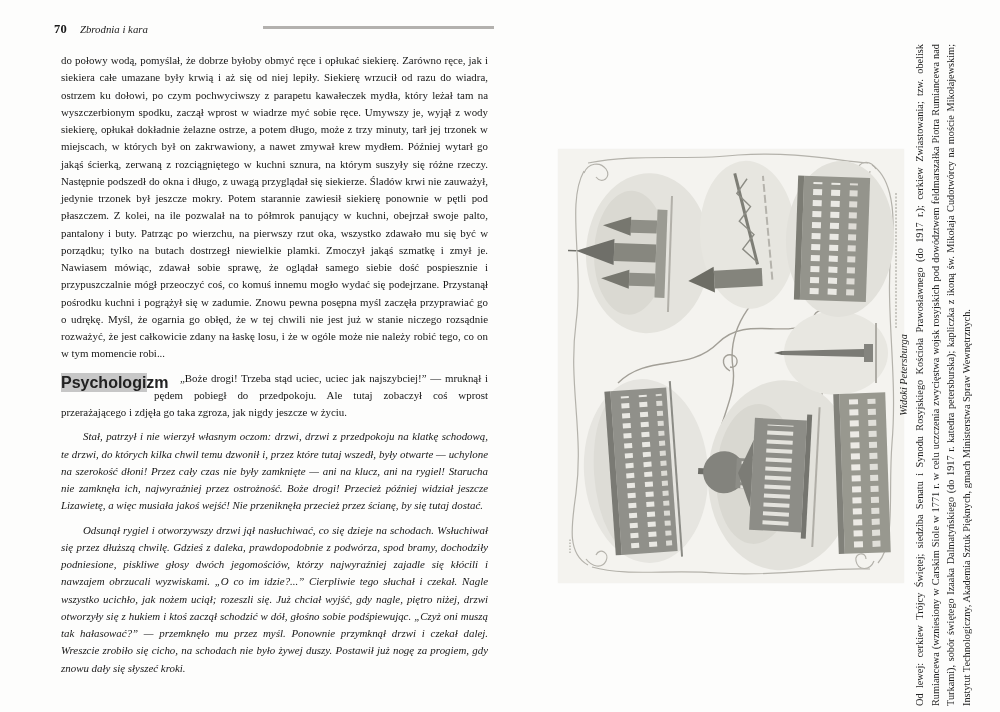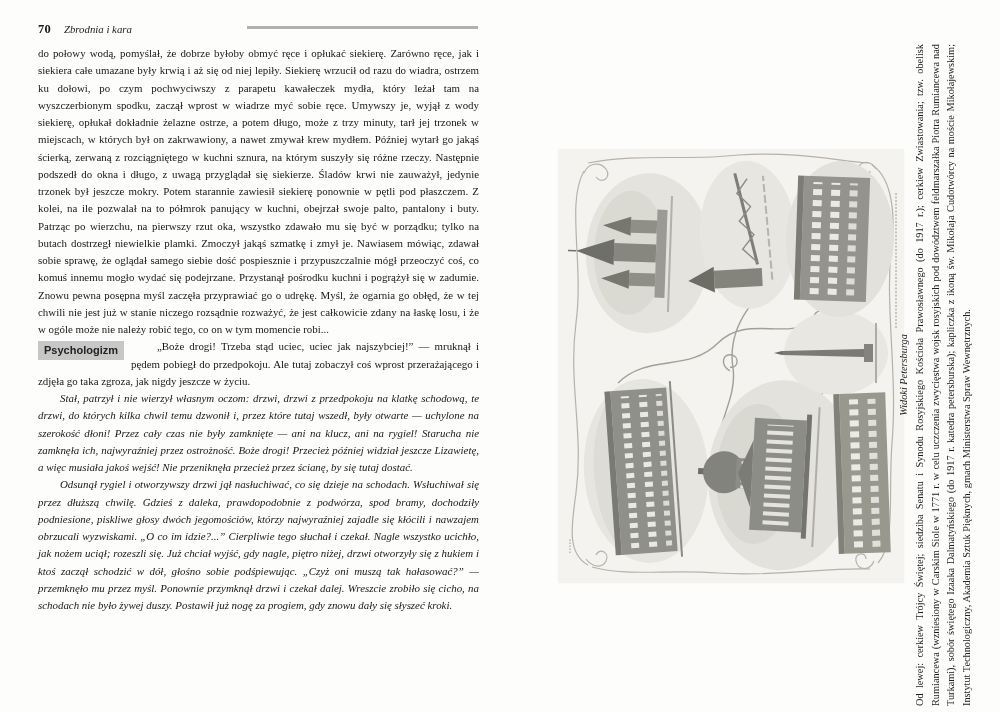--- a/index.html
+++ b/index.html
@@ -2,44 +2,44 @@
 <html><head>
 <meta charset="utf-8">
 <style>
   html,body{margin:0;padding:0;}
   body{
     width:1000px;height:712px;position:relative;overflow:hidden;
     background:#fdfdfc;color:#1a1a1a;
     font-family:"Liberation Serif", serif;
   }
   .page{position:absolute;top:0;height:712px;}
-  #left-page{left:0;width:500px;}
+  #left-page{left:16px;width:500px;}
   #right-page{left:500px;width:500px;}
 
   
   .running-head{position:absolute;left:38px;top:19px;width:441px;height:16px;}
   .pagenum{font-weight:bold;font-size:12.5px;letter-spacing:.2px;}
   .runtitle{font-style:italic;font-size:10.8px;margin-left:13px;}
   .head-rule{position:absolute;left:247px;top:26px;width:231px;height:3px;background:#b3b1ae;}
 
   
   .textcol{
     position:absolute;left:38px;top:45px;width:441px;
     font-size:10.9px;line-height:17.25px;text-align:justify;
     color:#161616;
   }
-  .textcol p{margin:0;}
+  .textcol p{margin:7px;}
   .para.indent{text-indent:22px;font-style:italic;}
   .para.wrapped{text-indent:26px;}
   .psybox{
     float:left;width:86px;height:19px;margin:3px 7px 1px 0;
     background:#c7c7c7;
     font-family:"Liberation Sans", sans-serif;
-    font-weight:bold;font-size:11px;line-height:19px;
-    text-align:center;text-indent:0;color:#222;
+    font-weight:bold;font-size:16px;line-height:19px;
+    text-indent:0;color:#222;
   }
 
   
   .plate{
     position:absolute;left:58px;top:149px;width:346px;height:434px;
     background:#f4f3ef;
     box-shadow:inset 0 0 22px rgba(60,55,45,.10), 0 0 2px rgba(0,0,0,.04);
   }
   .plate-inner{
     position:absolute;left:-44px;top:44px;width:434px;height:346px;

